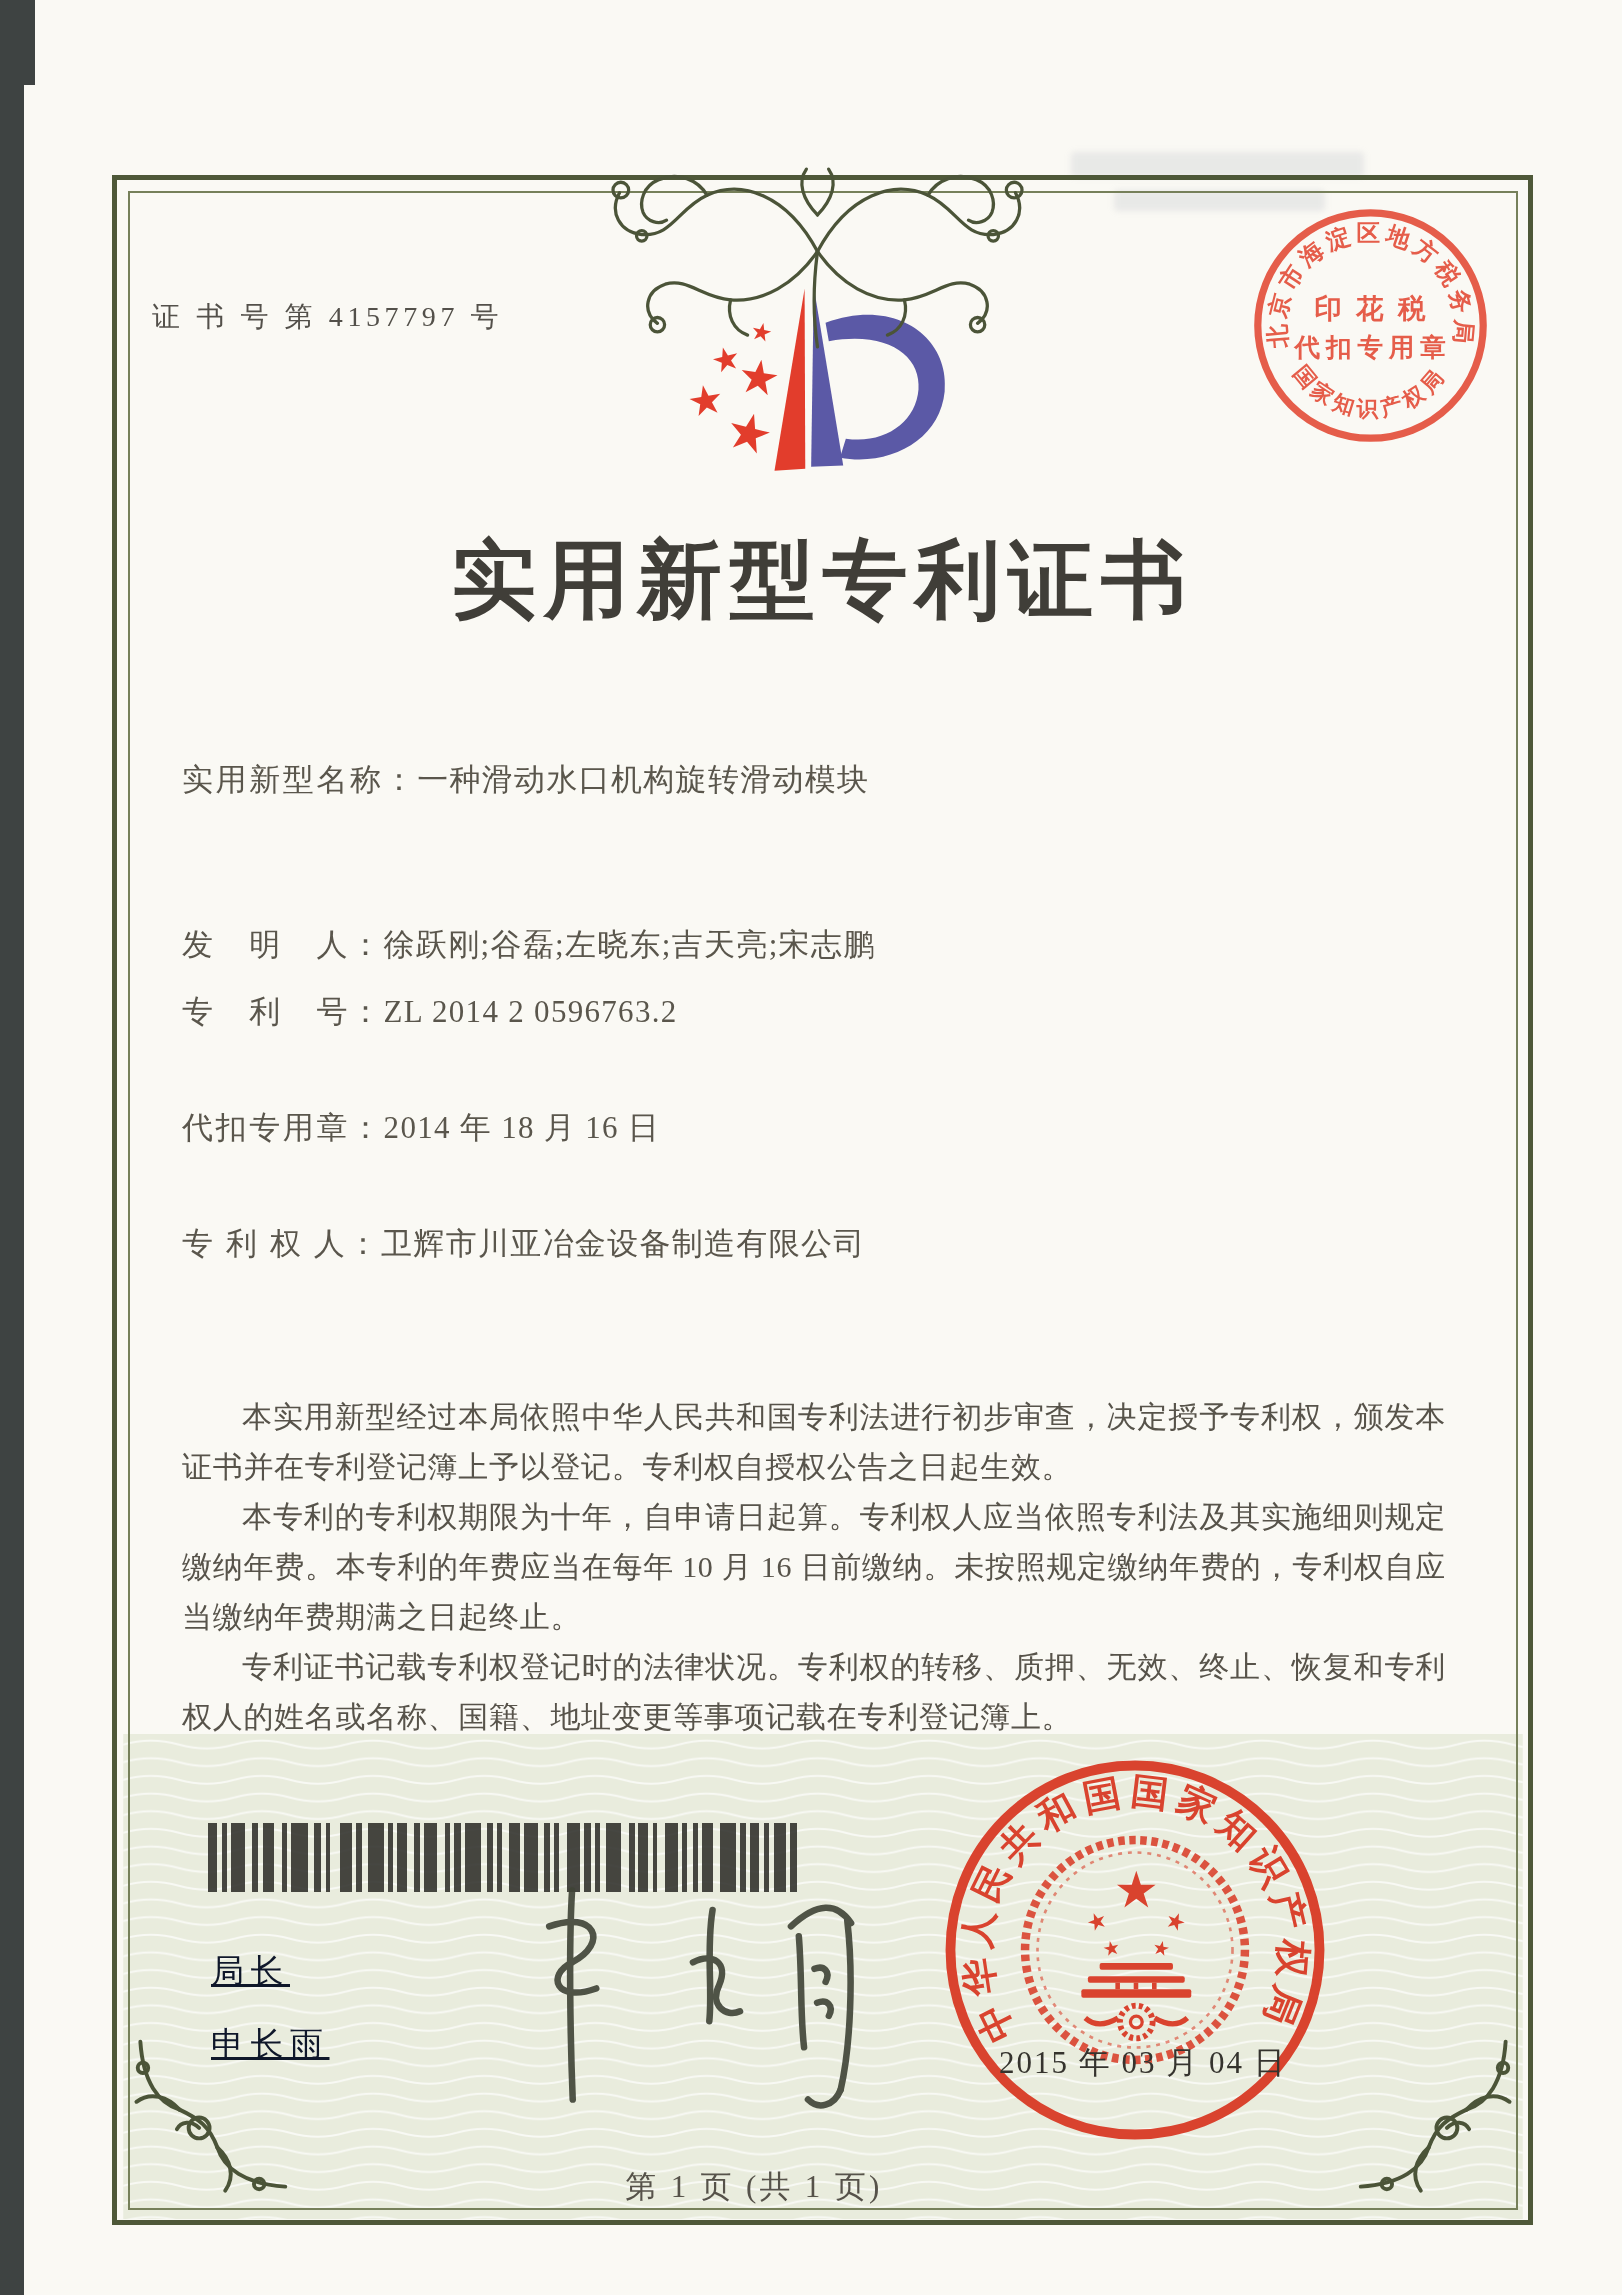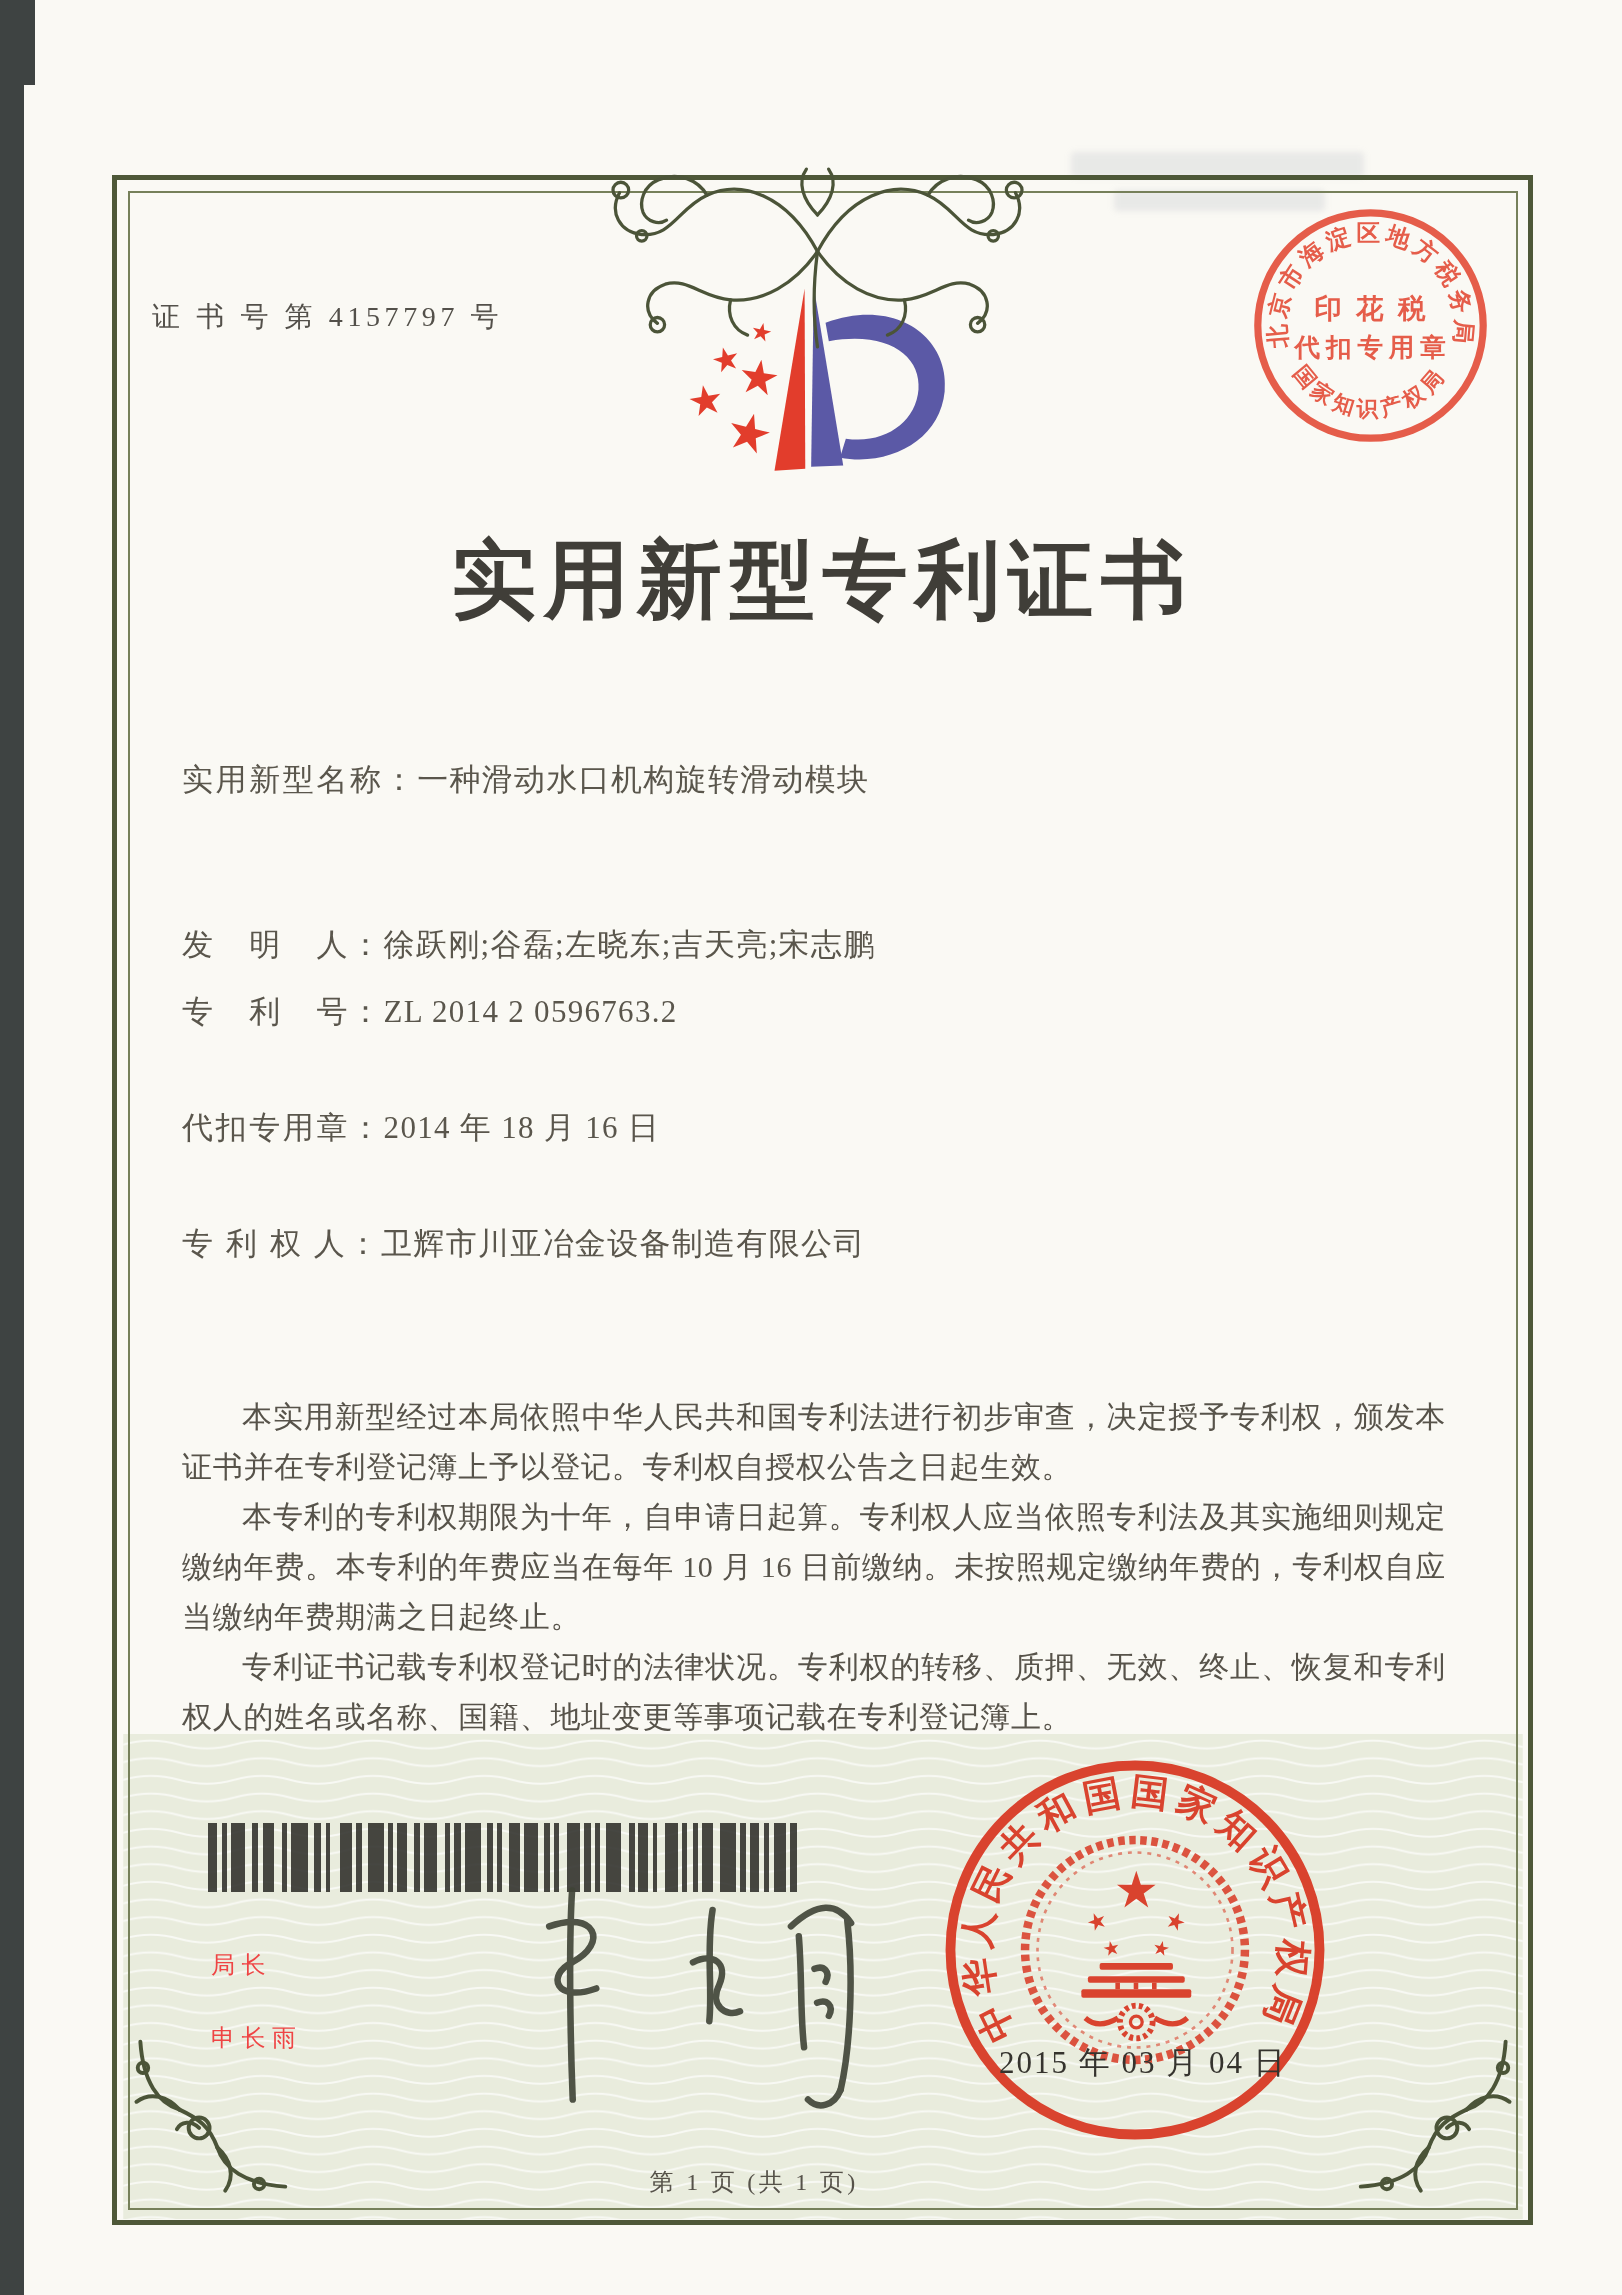--- a/index.html
+++ b/index.html
@@ -19,23 +19,23 @@
   .title{left:112px;top:523px;width:1421px;text-align:center;font-size:85px;font-weight:600;
          letter-spacing:7.8px;color:#403e38;z-index:3;}
   .field{left:182px;font-size:31px;color:#5a564c;z-index:3;white-space:nowrap;}
   .field .flabel{letter-spacing:2.6px;}
   .field .fvalue{letter-spacing:1.3px;}
   .bodytext{left:182px;top:1392px;width:1264px;font-size:30px;line-height:50px;color:#57534a;
             text-align:justify;letter-spacing:0.7px;z-index:3;}
   .bodytext p{margin:0;text-indent:2em;}
   .barcode{left:208px;top:1823px;width:595px;height:69px;display:flex;align-items:stretch;z-index:3;}
   .bar{background:#2e2d29;height:100%;flex:none;opacity:.88;}
-  .official{left:211px;font-size:24px;color:#ef4444;letter-spacing:6.5px;z-index:3;}
+  .official{left:211px;font-size:33px;color:#0f172a;letter-spacing:6.5px;z-index:3;text-decoration:underline;}
   .seal-date{left:999px;top:2042px;font-size:31px;color:#35332e;letter-spacing:2px;z-index:6;}
-  .footer{left:112px;top:2166px;width:1284px;text-align:center;font-size:24px;color:#56524a;
+  .footer{left:112px;top:2166px;width:1284px;text-align:center;font-size:31px;color:#56524a;
           letter-spacing:3.3px;z-index:3;}
   .z1{z-index:1}.z2{z-index:2}.z3{z-index:3}.z4{z-index:4}.z5{z-index:5}
   svg{display:block;}
 </style>
 </head>
 <body>
 
 <div class="page">
 
   <div class="abs left-strip"></div>

